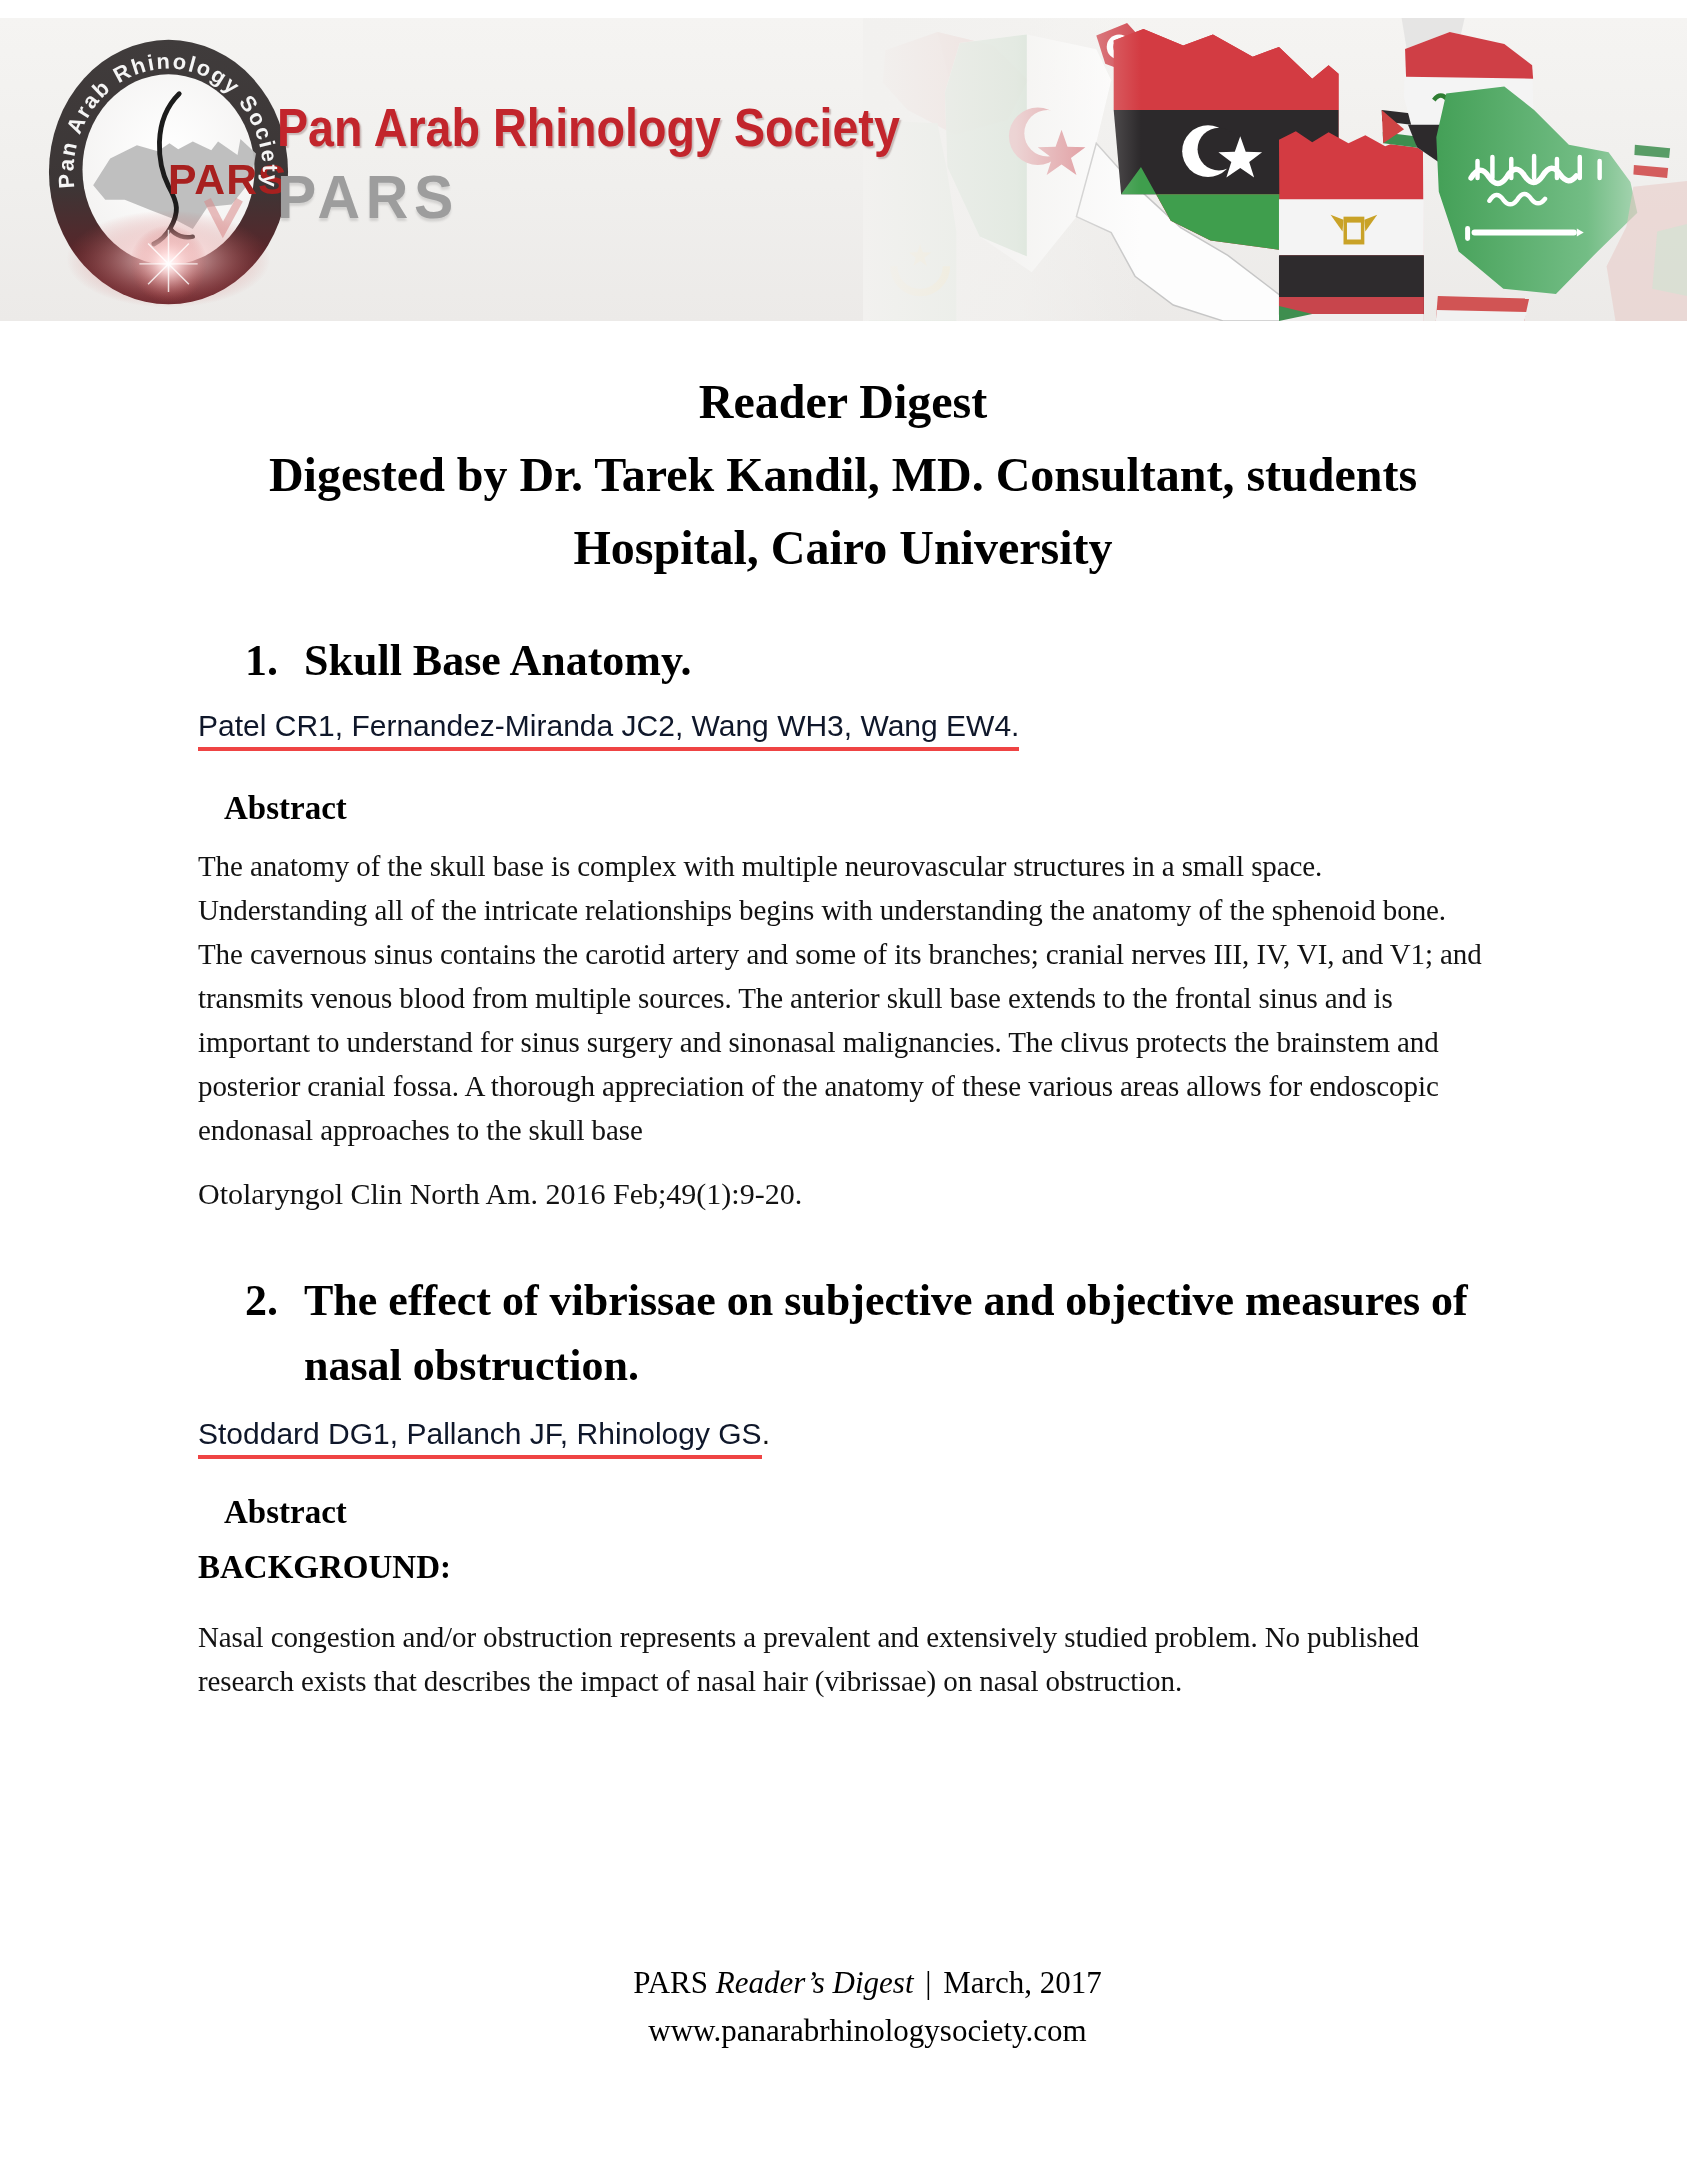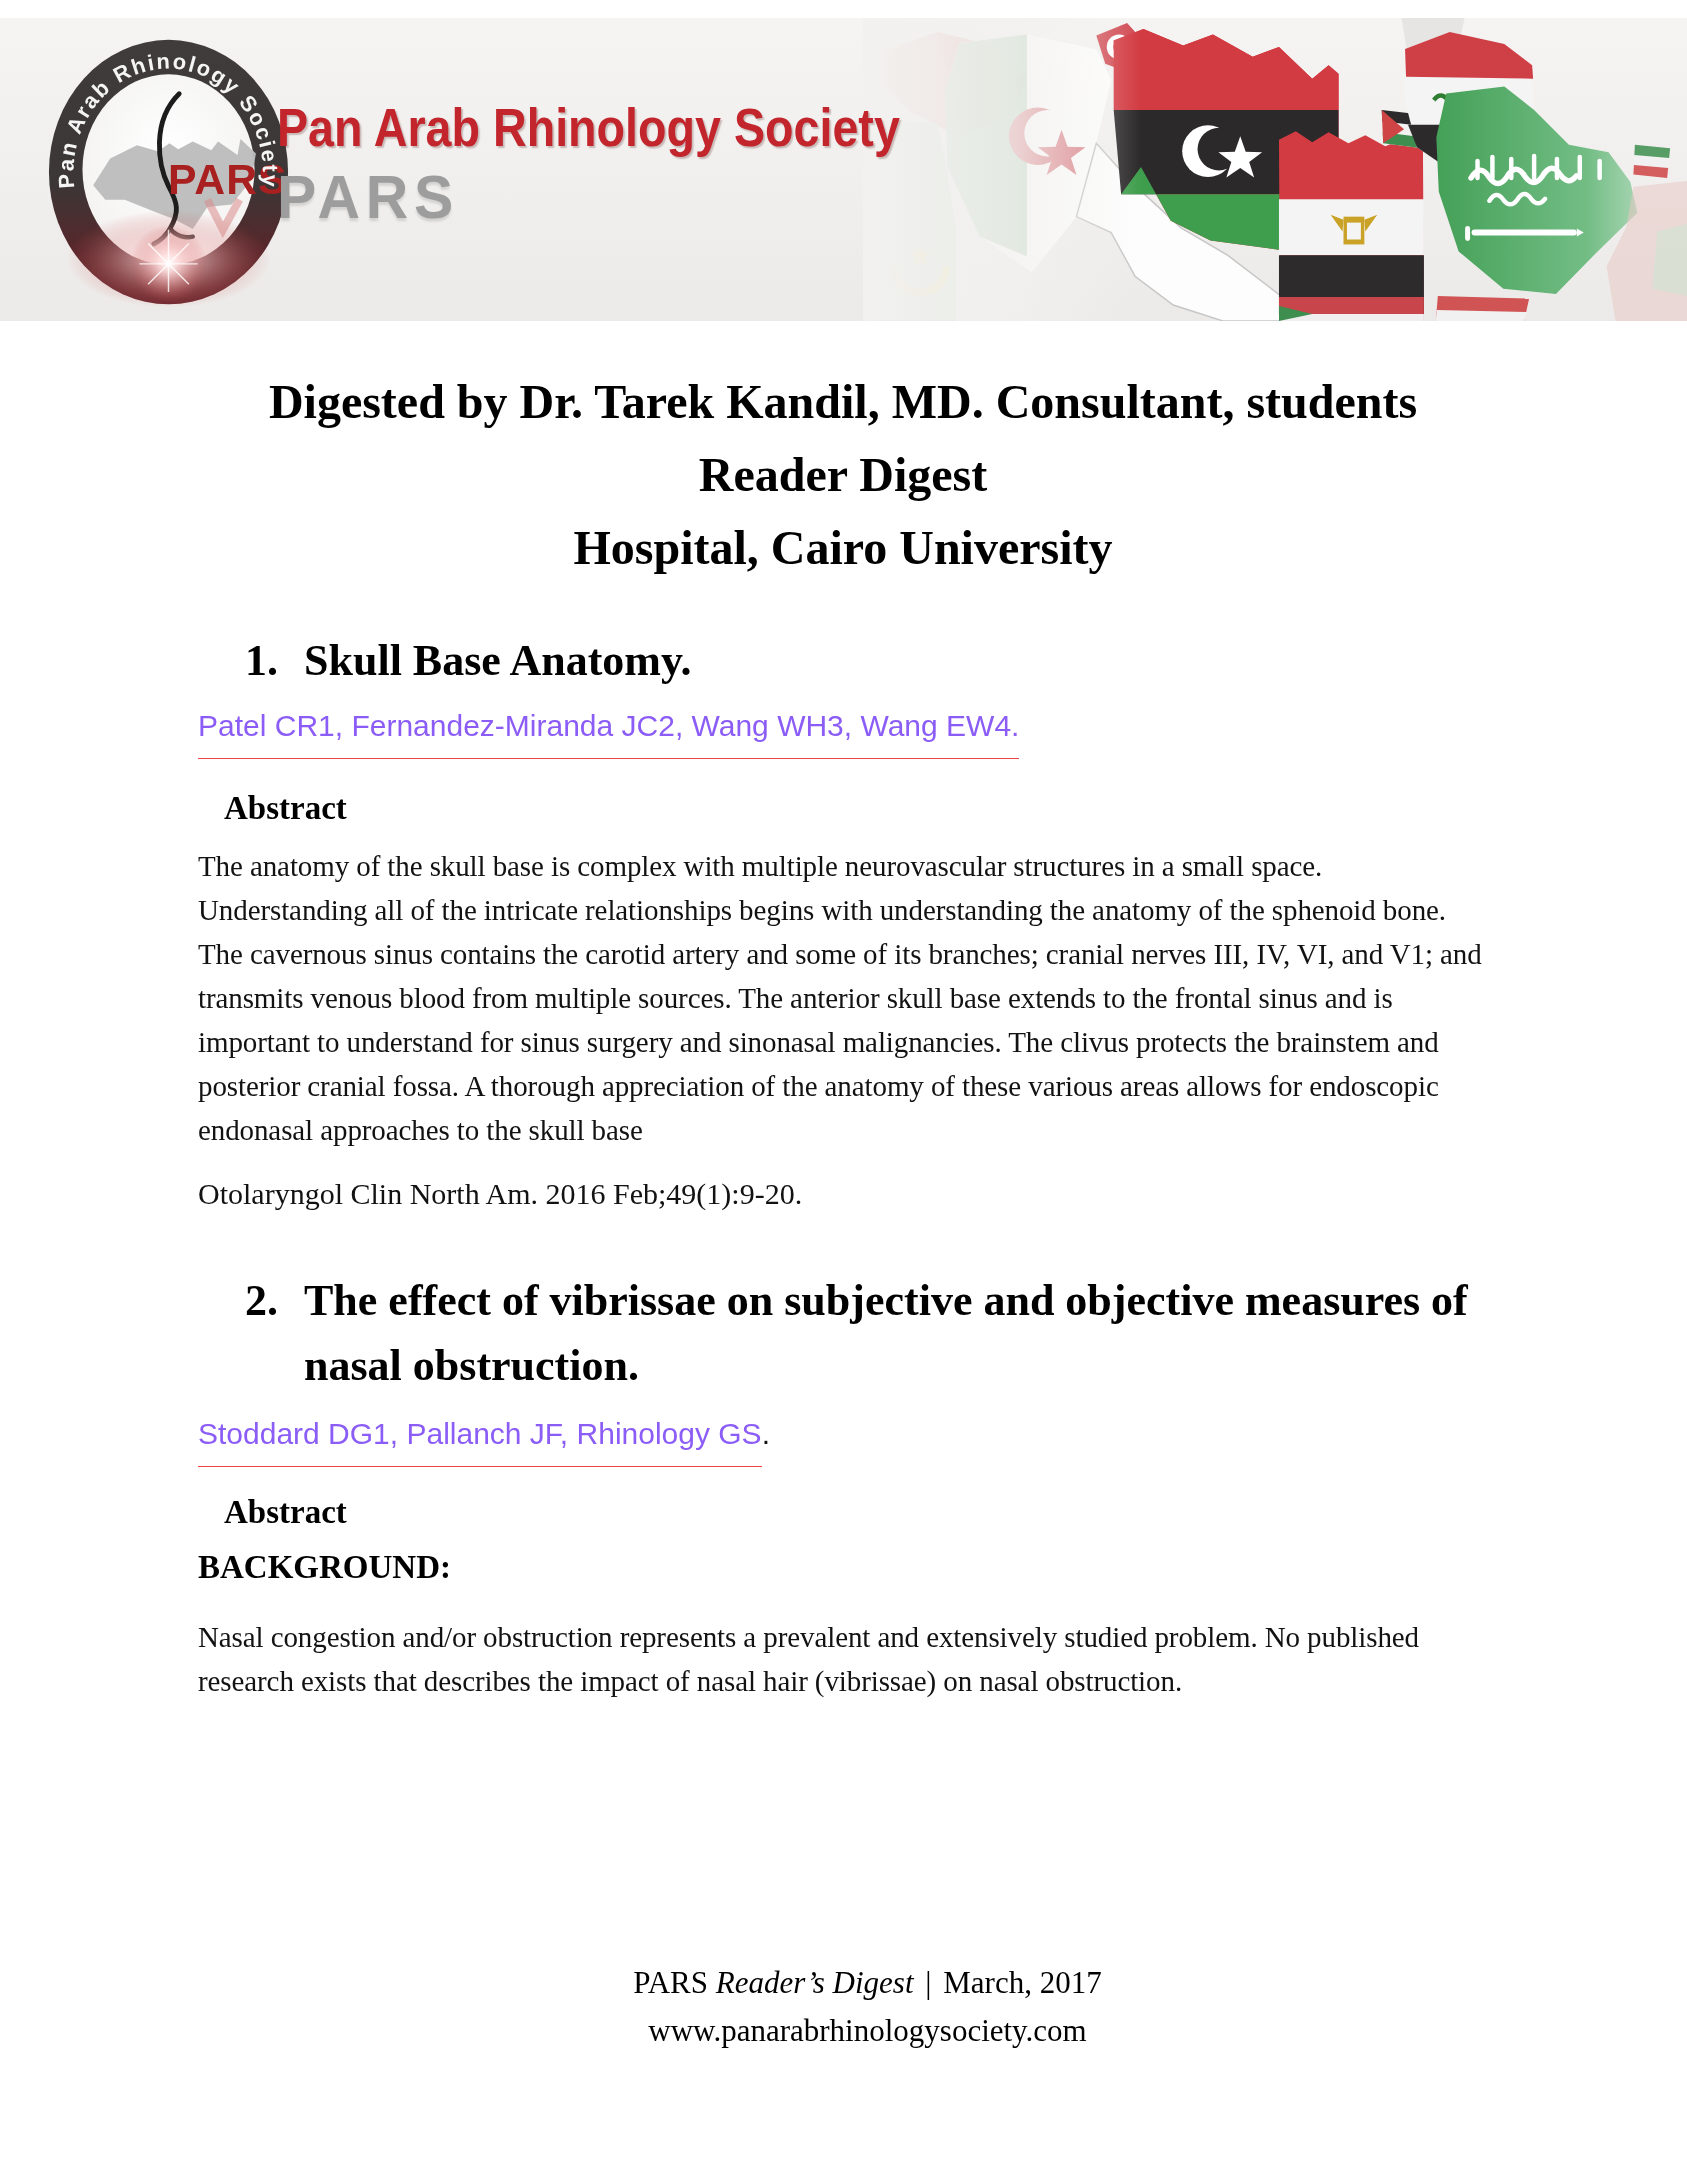--- a/index.html
+++ b/index.html
@@ -26,21 +26,21 @@
   .content{position:absolute;left:198px;top:321px;width:1290px;}
   .doc-title{margin-top:44px;text-align:center;font-weight:700;font-size:48px;line-height:73px;color:#000;}
   .sec-heading{display:flex;font-weight:700;font-size:44px;line-height:1.4;color:#000;margin-left:47px;}
   .sec-heading .sec-num{flex:none;width:59px;}
   .sec-heading .sec-text{flex:1;}
   .h1-mt{margin-top:46px;}
   .h2-mt{margin-top:54px;}
   .h2-lh{line-height:1.47;}
   .authors{margin-top:11px;font-family:"Liberation Sans",sans-serif;font-size:30px;line-height:1.55;}
   .authors-2{margin-top:13px;}
-  .link{color:#8b5cf6;text-decoration:none;border-bottom:1px solid #ef4444;padding-bottom:16px;cursor:pointer;}
+  .link{color:#0f172a;text-decoration:none;border-bottom:4px solid #ef4444;padding-bottom:5px;cursor:pointer;}
   .abstract-label{margin-top:41px;font-weight:700;font-size:33px;color:#000;margin-left:26px;}
   .abstract-label-2{margin-top:36px;}
   .background-label{margin-top:18px;font-weight:700;font-size:33px;color:#000;}
   .para{margin-top:17px;font-size:29px;line-height:44px;letter-spacing:-0.1px;}
   .para-2{margin-top:29px;}
   .citation{margin-top:21px;font-size:30px;line-height:1.4;}
 
   
   .footer{position:absolute;left:0;width:100%;bottom:128px;text-align:center;
           font-size:31px;line-height:48px;color:#000;padding-left:24px;}
@@ -216,22 +216,22 @@
 
     <div class="brand-society">Pan Arab Rhinology Society</div>
     <div class="brand-row">
       <span class="brand-pars">PARS</span>
     </div>
   </div>
 
   <div class="content">
 
     <div class="doc-title">
+      <div>Reader Digest</div>
       <div>Digested by Dr. Tarek Kandil, MD. Consultant, students</div>
-      <div>Reader Digest</div>
       <div>Hospital, Cairo University</div>
     </div>
 
     <div class="sec-heading h1-mt">
       <span class="sec-num">1.</span>
       <span class="sec-text">Skull Base Anatomy.</span>
     </div>
 
     <div class="authors">
       <a class="link">Patel CR1, Fernandez-Miranda JC2, Wang WH3, Wang EW4.</a>

